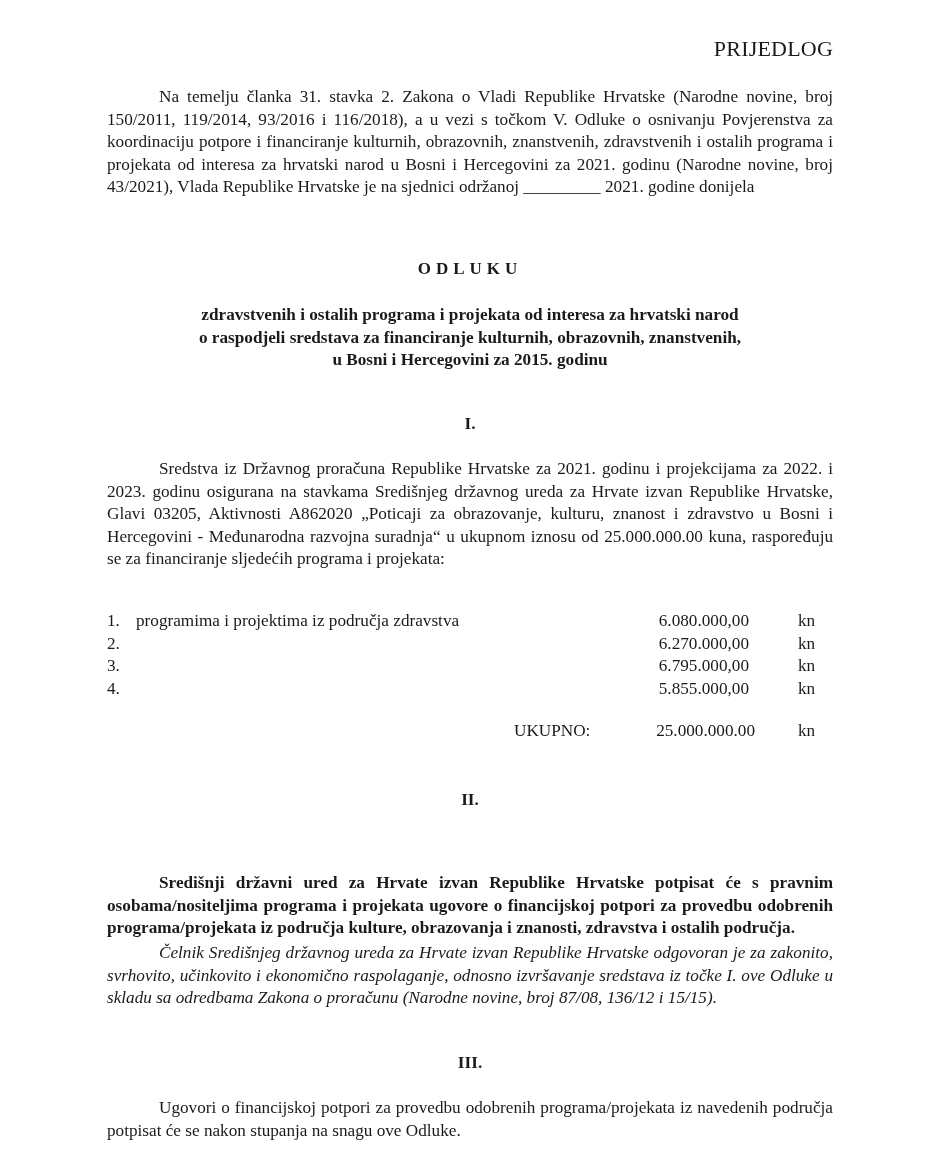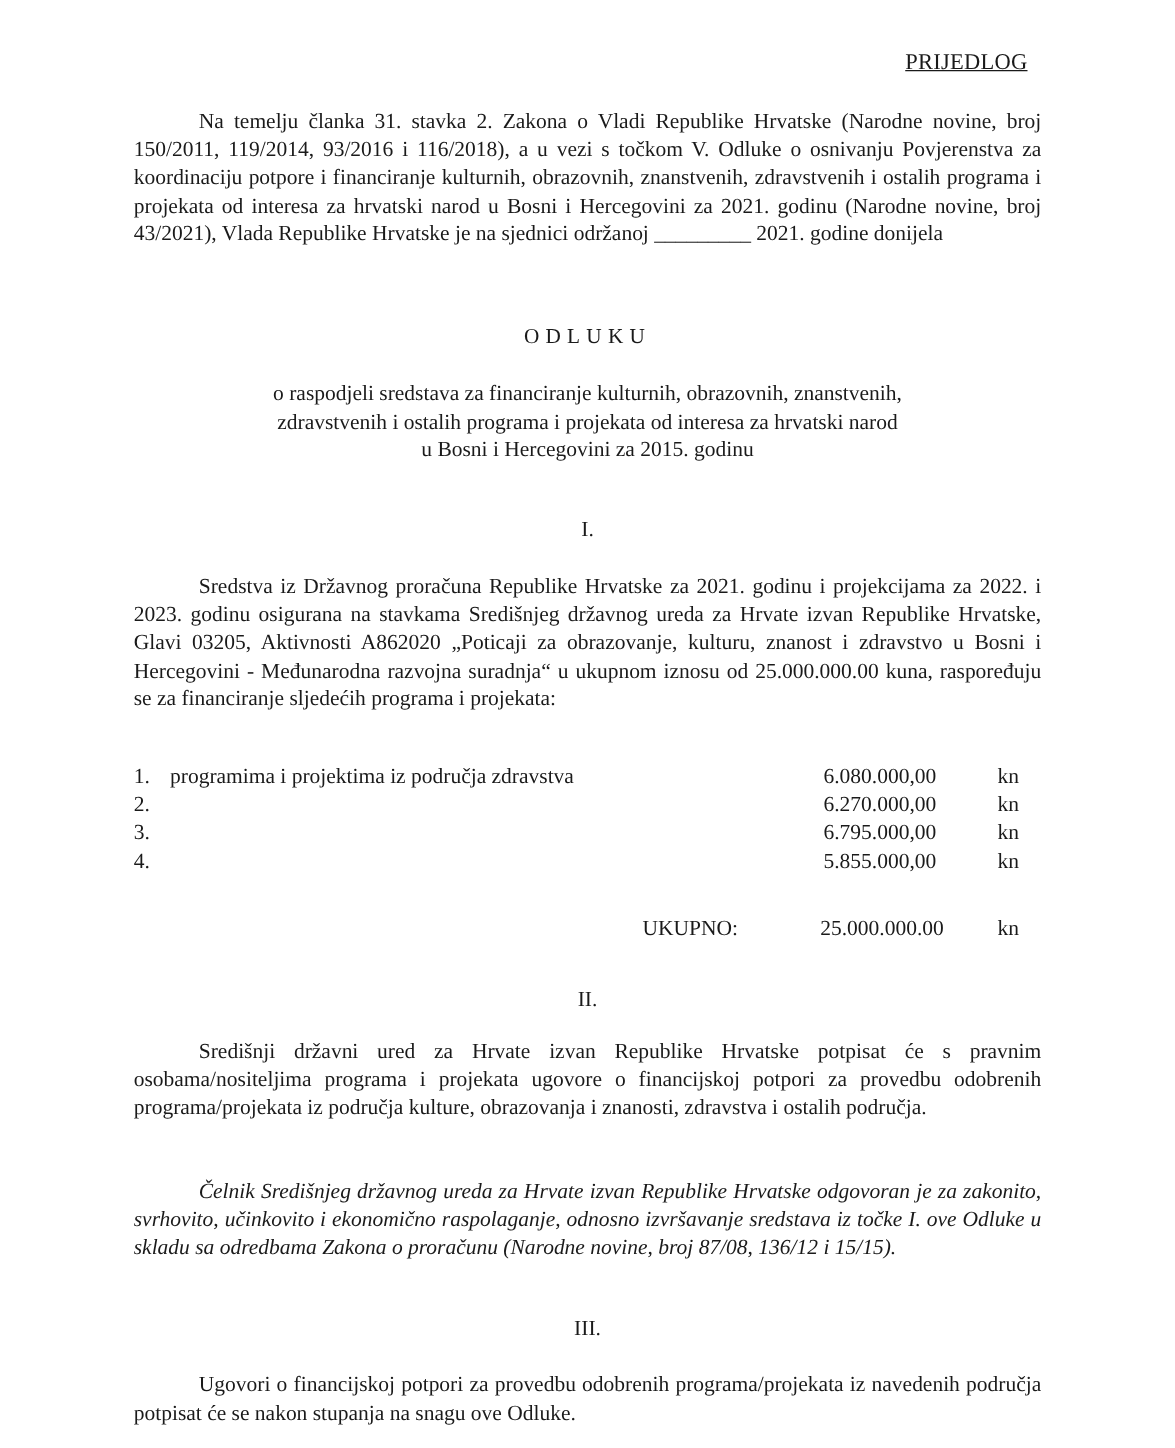--- a/index.html
+++ b/index.html
@@ -4,59 +4,59 @@
 <style>
   html, body { margin: 0; padding: 0; background: #ffffff; }
   body {
     width: 940px; height: 1158px; position: relative; overflow: hidden;
     font-family: "Liberation Serif", serif;
     color: #1a1a1a;
     font-size: 17.2px;
     line-height: 22.6px;
   }
   .page { position: absolute; left: 107px; top: 0; width: 726px; }
-  .prijedlog { position: absolute; right: 11px; top: 38px; font-size: 18px; letter-spacing: 0.2px; text-decoration: underline; }
+  .prijedlog { position: absolute; right: 0; top: 38px; font-size: 22px; letter-spacing: 0.2px; }
   .para { position: absolute; left: 0; width: 726px; text-align: justify; text-align-last: left; }
   .para .indent { display: inline-block; width: 52px; }
-  .center { position: absolute; left: 0; width: 726px; text-align: center; font-weight: normal; }
+  .center { position: absolute; left: 0; width: 726px; text-align: center; font-weight: bold; }
   .odluku { top: 258px; letter-spacing: 5px; font-size: 17px; }
   .subtitle { top: 304px; font-size: 17.2px; line-height: 22.6px; }
   .roman-1 { top: 413px; }
   .roman-2 { top: 789px; }
   .roman-3 { top: 1052px; }
   .p1 { top: 86px; }
   .p2 { top: 458px; }
-  .p3 { top: 830px; }
+  .p3 { top: 872px; font-weight: bold; }
   .p4 { top: 942px; font-style: italic; }
   .p5 { top: 1097px; }
   .alloc { position: absolute; left: 0; top: 610px; width: 726px; }
   .alloc-row { position: relative; height: 22.6px; }
   .alloc-num { position: absolute; left: 0; }
   .alloc-label { position: absolute; left: 29px; white-space: nowrap; }
   .alloc-amount { position: absolute; right: 84px; text-align: right; white-space: nowrap; }
   .alloc-unit { position: absolute; left: 691px; }
-  .total-row { position: absolute; left: 0; top: 720px; width: 726px; height: 22.6px; margin-top: 12px; }
+  .total-row { position: absolute; left: 0; top: 720px; width: 726px; height: 22.6px; }
   .total-label { position: absolute; left: 407px; }
   .total-amount { position: absolute; right: 78px; text-align: center; }
   .total-unit { position: absolute; left: 691px; }
 </style>
 </head>
 <body>
 
 <div class="page">
 
   <div class="prijedlog">PRIJEDLOG</div>
 
   <p class="para p1" style="margin:0"><span class="indent"></span><span>Na temelju članka 31. stavka 2. Zakona o Vladi Republike Hrvatske (Narodne novine, broj 150/2011, 119/2014, 93/2016 i 116/2018), a u vezi s točkom V. Odluke o osnivanju Povjerenstva za koordinaciju potpore i financiranje kulturnih, obrazovnih, znanstvenih, zdravstvenih i ostalih programa i projekata od interesa za hrvatski narod u Bosni i Hercegovini za 2021. godinu (Narodne novine, broj 43/2021), Vlada Republike Hrvatske je na sjednici održanoj _________ 2021. godine donijela</span></p>
 
   <div class="center odluku">ODLUKU</div>
 
   <div class="center subtitle">
+    <div>zdravstvenih i ostalih programa i projekata od interesa za hrvatski narod</div>
     <div>o raspodjeli sredstava za financiranje kulturnih, obrazovnih, znanstvenih,</div>
-    <div>zdravstvenih i ostalih programa i projekata od interesa za hrvatski narod</div>
     <div>u Bosni i Hercegovini za 2015. godinu</div>
   </div>
 
   <div class="center roman-1">I.</div>
 
   <p class="para p2" style="margin:0"><span class="indent"></span><span>Sredstva iz Državnog proračuna Republike Hrvatske za 2021. godinu i projekcijama za 2022. i 2023. godinu osigurana na stavkama Središnjeg državnog ureda za Hrvate izvan Republike Hrvatske, Glavi 03205, Aktivnosti A862020 „Poticaji za obrazovanje, kulturu, znanost i zdravstvo u Bosni i Hercegovini - Međunarodna razvojna suradnja“ u ukupnom iznosu od 25.000.000.00 kuna, raspoređuju se za financiranje sljedećih programa i projekata:</span></p>
 
   <div class="alloc">
     <div class="alloc-row">
       <span class="alloc-num">1.</span>

